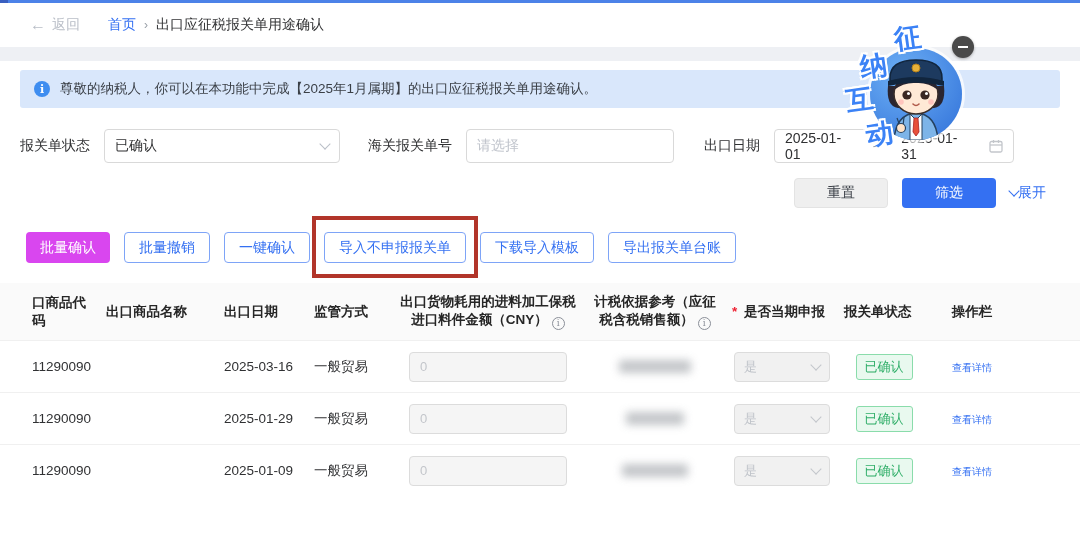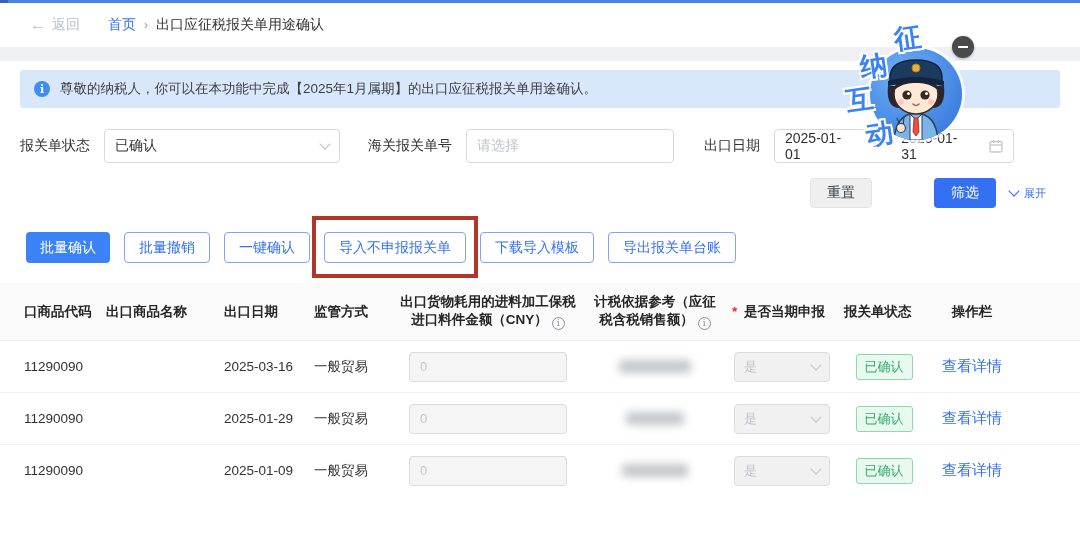--- a/index.html
+++ b/index.html
@@ -44,46 +44,46 @@
   .sel { width:236px; justify-content:space-between; color:#303133; }
   .inp { width:208px; color:#c0c4cc; }
   .daterange { width:240px; color:#303133; gap:24px; justify-content:space-between; }
   .chev { width:8px; height:8px; border-right:1.6px solid #b9bec7; border-bottom:1.6px solid #b9bec7;
     transform:rotate(45deg); margin-top:-4px; flex:none; }
   .gap28 { width:28px; } .gap30 { width:30px; }
 
   
   .filterbtns { display:flex; justify-content:flex-end; align-items:center; gap:14px;
     padding:0 34px 0 20px; margin-top:15px; }
-  .btn { height:30px; padding:0 16px; border-radius:4px; font-size:14px; display:inline-flex;
-    align-items:center; justify-content:center; cursor:pointer; border:1px solid transparent;margin-left:48px; }
+  .btn { height:30px; padding:0 32px; border-radius:4px; font-size:14px; display:inline-flex;
+    align-items:center; justify-content:center; cursor:pointer; border:1px solid transparent; }
   .btn-gray { background:#efefef; color:#3c4048; border-color:#e3e3e3; }
   .btn-blue { background:#3470f2; color:#fff; }
-  .expand { color:#3470f2; font-size:11px; display:flex; align-items:center; gap:6px; cursor:pointer; }
+  .expand { color:#3470f2; font-size:14px; display:flex; align-items:center; cursor:pointer; }
   .chev-blue { width:8px; height:8px; border-right:1.6px solid #3470f2; border-bottom:1.6px solid #3470f2;
     transform:rotate(45deg); margin-top:-4px; }
 
   
   .actions { display:flex; align-items:center; gap:14px; padding:0 26px; margin-top:24px; }
   .abtn { height:31px; padding:0 14px; border-radius:4px; font-size:14px; display:inline-flex;
     align-items:center; cursor:pointer; }
-  .abtn.primary { background:#3b82f6; color:#fff; }
+  .abtn.primary { background:#d946ef; color:#fff; }
   .abtn.ghost { background:#fff; color:#3470f2; border:1px solid #7ea4f7; }
   .hl-wrap { position:relative; display:inline-flex; }
   .hl-box { position:absolute; left:-12px; right:-12px; top:-16px; bottom:-15px;
     border:4px solid #b2352a; pointer-events:none; }
 
   
   .table { margin-top:20px; }
   .thead { display:flex; align-items:center; background:#fafafa; min-height:57px;
     font-weight:bold; font-size:13.5px; color:#262626; padding:6px 0; }
   .trow { display:flex; align-items:center; height:52px; font-size:13.5px; color:#303133;
     border-top:1px solid #f0f0f0; }
   .c { padding:0 6px; }
-  .c1 { width:100px; padding-left:24px; }
+  .c1 { width:100px; padding-left:32px; }
   .c2 { width:118px; }
   .c3 { width:90px; }
   .c4 { width:84px; }
   .c5 { width:192px; text-align:center; }
   .c6 { width:142px; text-align:center; display:flex; justify-content:center; align-items:center; }
   .c7 { width:112px; display:flex; justify-content:center; align-items:center; }
   .c8 { width:92px; display:flex; justify-content:center; align-items:center; }
   .c9 { width:84px; text-align:center; }
   .thead .c6, .thead .c7, .thead .c8 { display:block; }
   .i-ic { display:inline-flex; width:13px; height:13px; border:1px solid #8a8f98; border-radius:50%;
@@ -92,21 +92,21 @@
   .req { color:#e23; margin-right:3px; }
   .dis-inp { width:158px; height:30px; background:#f5f5f5; border:1px solid #dcdcdc; border-radius:4px;
     color:#c3c6cb; font-size:13px; display:inline-flex; align-items:center; padding:0 10px; text-align:left; }
   .blur-val { width:72px; height:13px; background:#b9bcc0; border-radius:3px; filter:blur(4px); opacity:.85; }
   .dis-sel { width:96px; height:30px; background:#f1f1f1; border:1px solid #dcdcdc; border-radius:4px;
     color:#bfc3c9; font-size:13px; display:inline-flex; align-items:center; justify-content:space-between;
     padding:0 9px; }
   .dis-sel .chev { border-color:#c3c6cb; }
   .badge { display:inline-block; padding:3px 8px; font-size:13px; color:#2fae68;
     background:#e9f9ef; border:1px solid #8adcab; border-radius:3px; }
-  .link { color:#3470f2; font-size:15px; cursor:pointer; }
+  .link { color:#3470f2; font-size:10px; cursor:pointer; }
 
   
   .mascot { position:absolute; top:22px; right:112px; width:132px; height:128px; z-index:5; }
   .m-circle { position:absolute; right:6px; top:26px; width:92px; height:92px; border-radius:50%;
     background:radial-gradient(circle at 35% 30%, #6db0f5, #2f6fd8); overflow:hidden;
     box-shadow:0 0 0 3px rgba(255,255,255,.7); }
   .m-char { position:absolute; font-size:27px; font-weight:bold; color:#3b82f6;
     text-shadow:-2px -2px 0 #fff, 2px -2px 0 #fff, -2px 2px 0 #fff, 2px 2px 0 #fff, 0 2px 0 #fff, 0 -2px 0 #fff;
     transform:rotate(-8deg); font-family:"DejaVu Sans",sans-serif; }
   .m1 { top:-2px; left:58px; } .m2 { top:26px; left:24px; }

